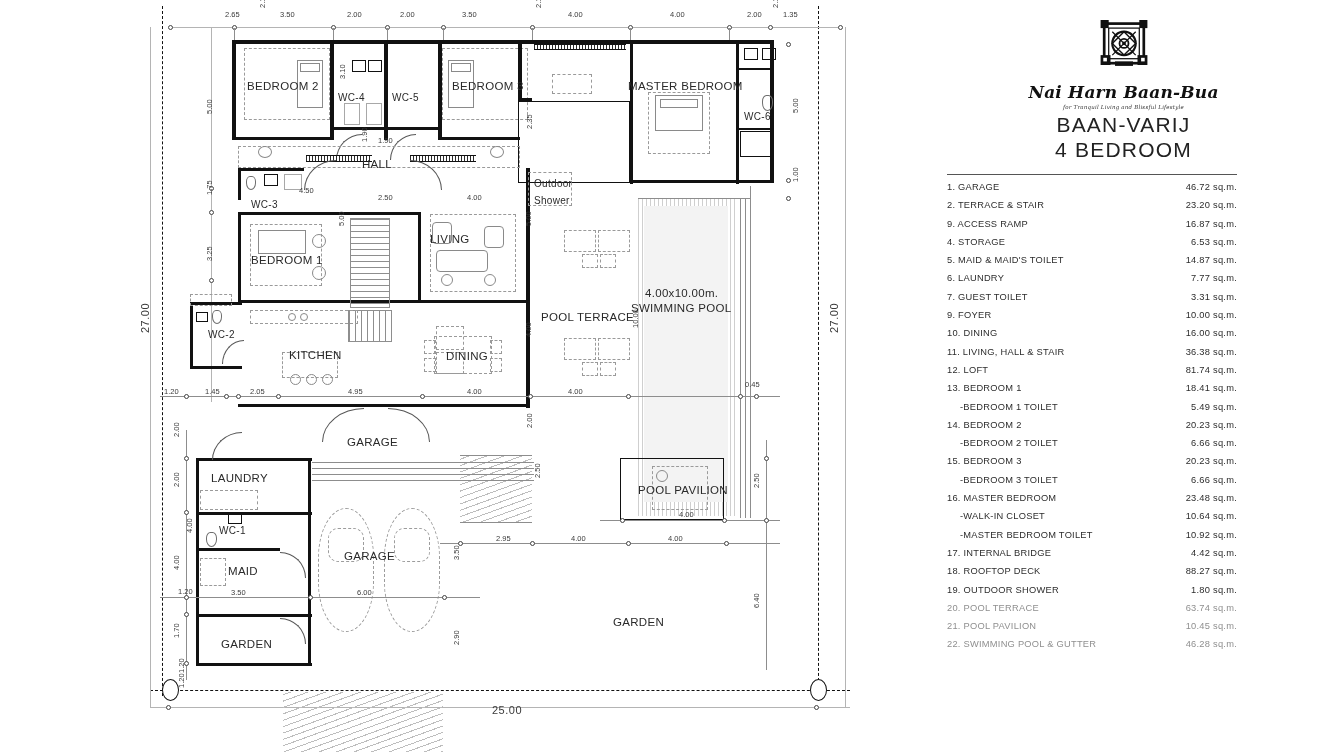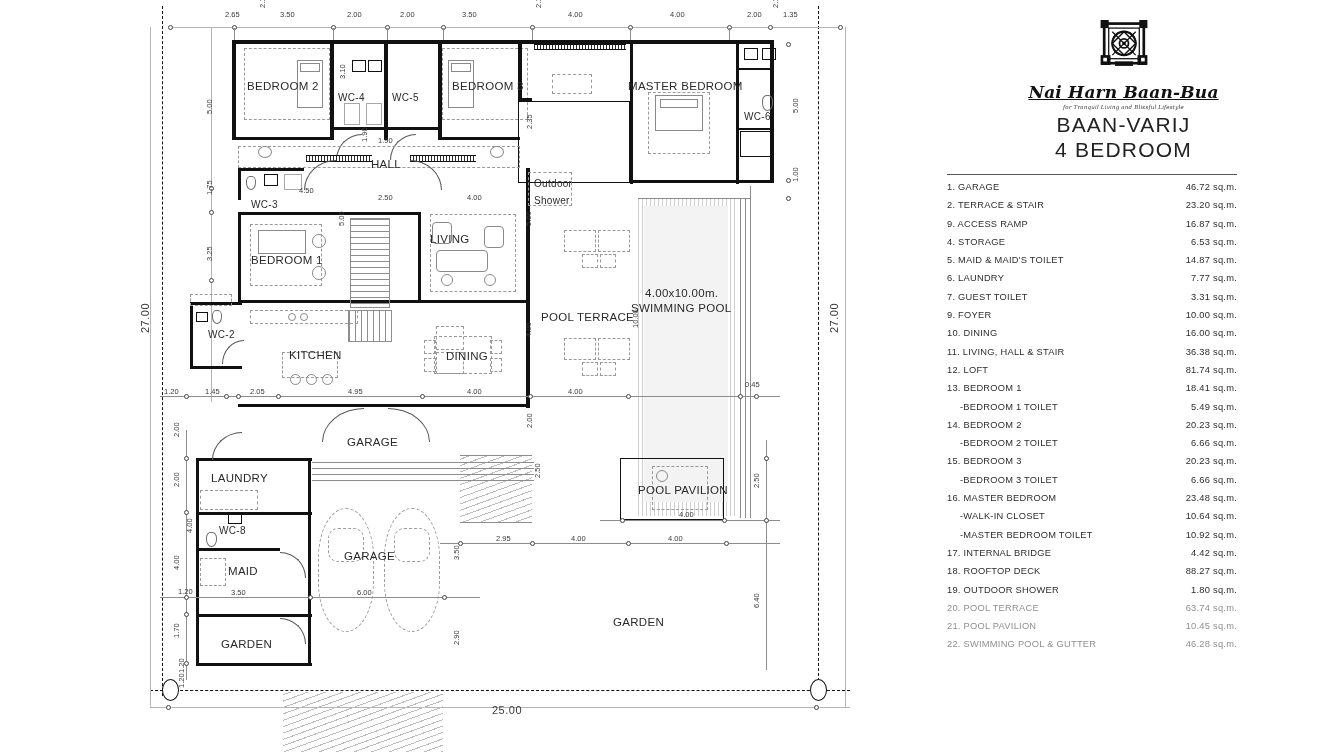--- a/index.html
+++ b/index.html
@@ -53,21 +53,21 @@
   .bed{position:absolute;border:1px solid #8a8a8a;box-sizing:border-box;background:#fff;}
   .sofa{position:absolute;border:1.2px solid #8a8a8a;border-radius:4px;box-sizing:border-box;}
   .circ{position:absolute;border:1.2px solid #8a8a8a;border-radius:50%;box-sizing:border-box;}
   .wc{position:absolute;border:1px solid #6e6e6e;border-radius:40% 40% 50% 50%;box-sizing:border-box;}
 
   
   #panel{position:absolute;left:905px;top:0;width:437px;height:754px;background:#fff;}
   #logo-wrap{position:absolute;left:0;top:20px;width:437px;text-align:center;}
   .logo-mark{display:inline-block;width:54px;height:54px;position:relative;}
   .brand-script{font-family:"DejaVu Serif",serif;font-style:italic;font-weight:700;
-        font-size:17px;letter-spacing:.2px;color:#111;margin-top:4px;text-decoration:underline;}
+        font-size:17px;letter-spacing:.2px;color:#111;margin-top:4px;}
   .brand-sub{font-family:"DejaVu Serif",serif;font-style:italic;font-size:5.5px;
         color:#333;letter-spacing:.2px;margin-top:2px;}
   #titles{position:absolute;left:0;top:112px;width:437px;text-align:center;}
   .t1,.t2{font-size:21px;letter-spacing:1.2px;color:#222;line-height:25px;font-weight:400;}
   #sched{position:absolute;left:42px;top:172px;width:290px;}
   .srow{display:flex;justify-content:space-between;align-items:baseline;
         font-size:9.3px;line-height:18.3px;color:#2c2c2c;letter-spacing:.25px;}
   .srow .nm{white-space:nowrap;}
   .srow .vl{white-space:nowrap;text-align:right;}
   .srow.indent .nm{padding-left:13px;}
@@ -316,35 +316,35 @@
   <div class="node" style="left:786px;top:178px;"></div>
   <div class="node" style="left:786px;top:196px;"></div>
 
   <div id="room-labels">
       <div class="lbl room" style="left: 247px; top: 80px;">BEDROOM 2</div>
       <div class="lbl room" style="left: 452px; top: 80px;">BEDROOM 3</div>
       <div class="lbl room-sm" style="left: 338px; top: 92px;">WC-4</div>
       <div class="lbl room-sm" style="left: 392px; top: 92px;">WC-5</div>
       <div class="lbl room" style="left: 628px; top: 80px;">MASTER BEDROOM</div>
       <div class="lbl room-sm" style="left: 744px; top: 111px;">WC-6</div>
-      <div class="lbl room" style="left: 362px; top: 158px; margin-left: 9px;">HALL</div>
+      <div class="lbl room" style="left: 362px; top: 158px;">HALL</div>
       <div class="lbl room-sm" style="left: 251px; top: 199px;">WC-3</div>
       <div class="lbl room-sm" style="left: 534px; top: 178px;">Outdoor</div>
       <div class="lbl room-sm" style="left: 534px; top: 195px;">Shower</div>
       <div class="lbl room" style="left: 251px; top: 254px;">BEDROOM 1</div>
       <div class="lbl room" style="left: 430px; top: 233px;">LIVING</div>
       <div class="lbl room-sm" style="left: 208px; top: 329px;">WC-2</div>
       <div class="lbl room" style="left: 289px; top: 349px;">KITCHEN</div>
       <div class="lbl room" style="left: 446px; top: 350px;">DINING</div>
       <div class="lbl room" style="left: 541px; top: 311px;">POOL TERRACE</div>
       <div class="lbl room" style="left: 645px; top: 287px; text-align: right;">4.00x10.00m.</div>
       <div class="lbl room" style="left: 631px; top: 302px;">SWIMMING POOL</div>
       <div class="lbl room" style="left: 347px; top: 436px;">GARAGE</div>
       <div class="lbl room" style="left: 211px; top: 472px;">LAUNDRY</div>
-      <div class="lbl room-sm" style="left: 219px; top: 525px;">WC-8</div>
+      <div class="lbl room-sm" style="left: 219px; top: 525px;">WC-1</div>
       <div class="lbl room" style="left: 228px; top: 565px;">MAID</div>
       <div class="lbl room" style="left: 221px; top: 638px;">GARDEN</div>
       <div class="lbl room" style="left: 344px; top: 550px;">GARAGE</div>
       <div class="lbl room" style="left: 638px; top: 484px;">POOL PAVILION</div>
       <div class="lbl room" style="left: 613px; top: 616px;">GARDEN</div>
     </div>
   <div id="dim-labels">
       <div class="lbl dim" style="left: 225px; top: 10px;">2.65</div>
       <div class="lbl dim" style="left: 280px; top: 10px;">3.50</div>
       <div class="lbl dim" style="left: 347px; top: 10px;">2.00</div>

